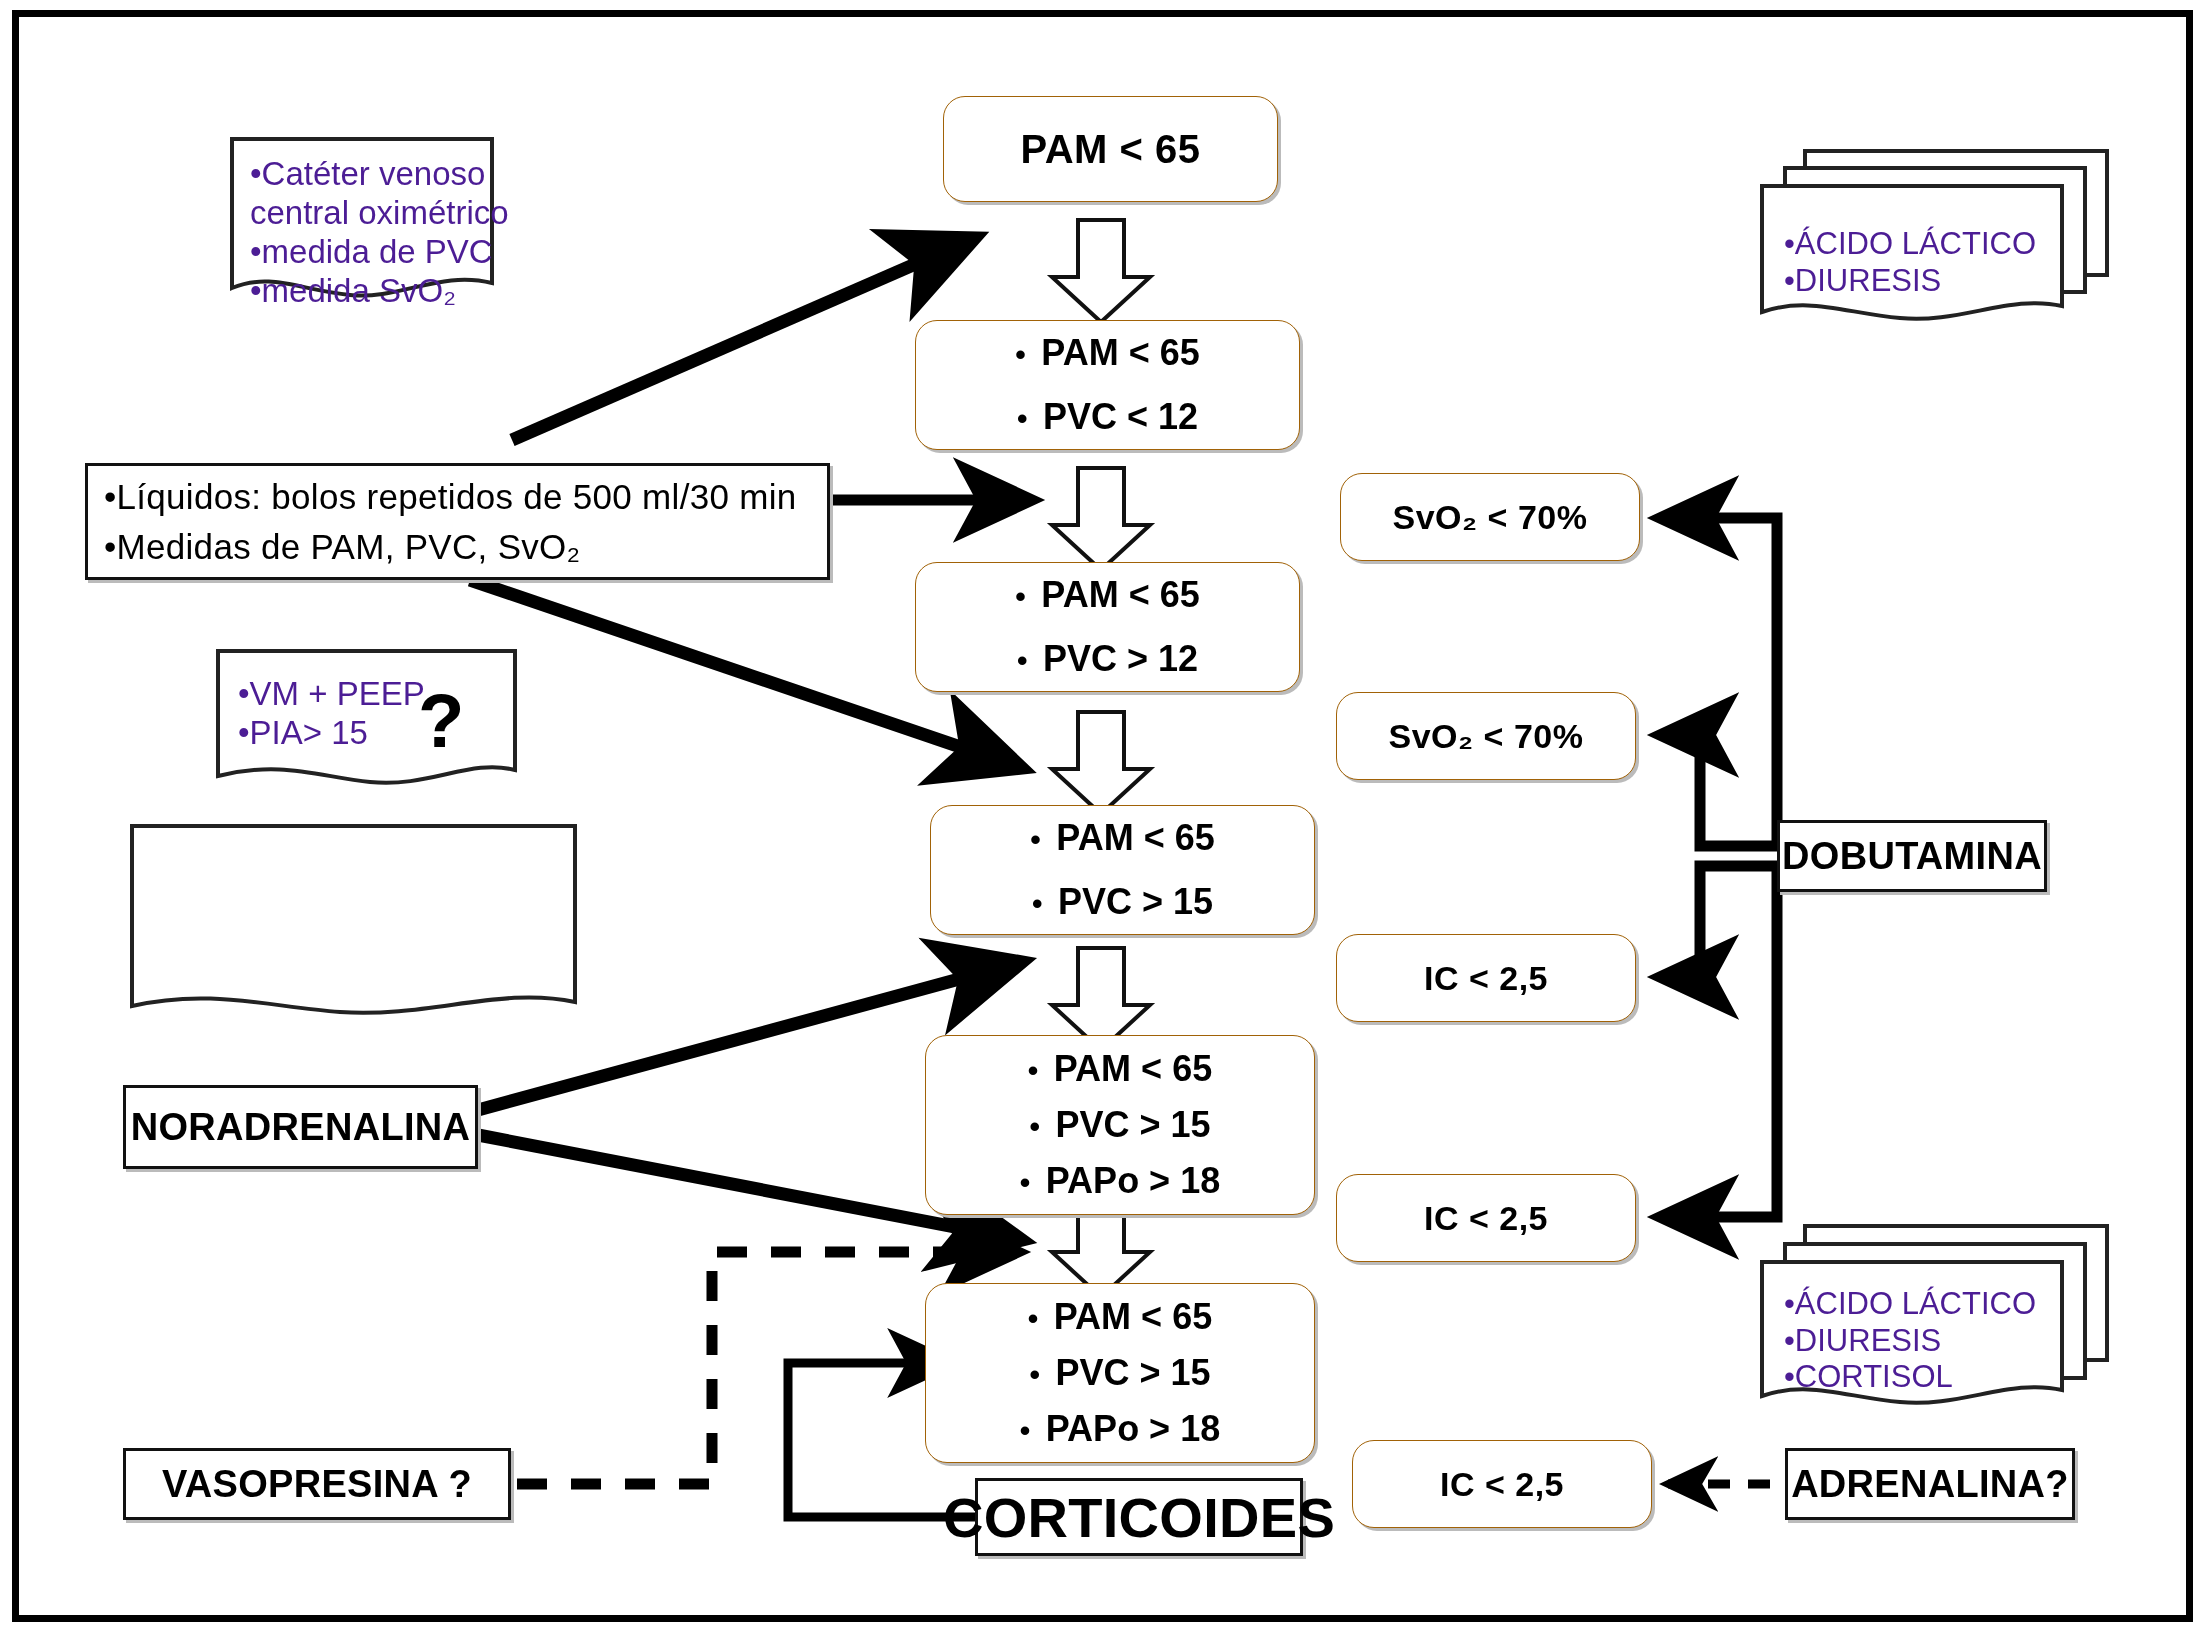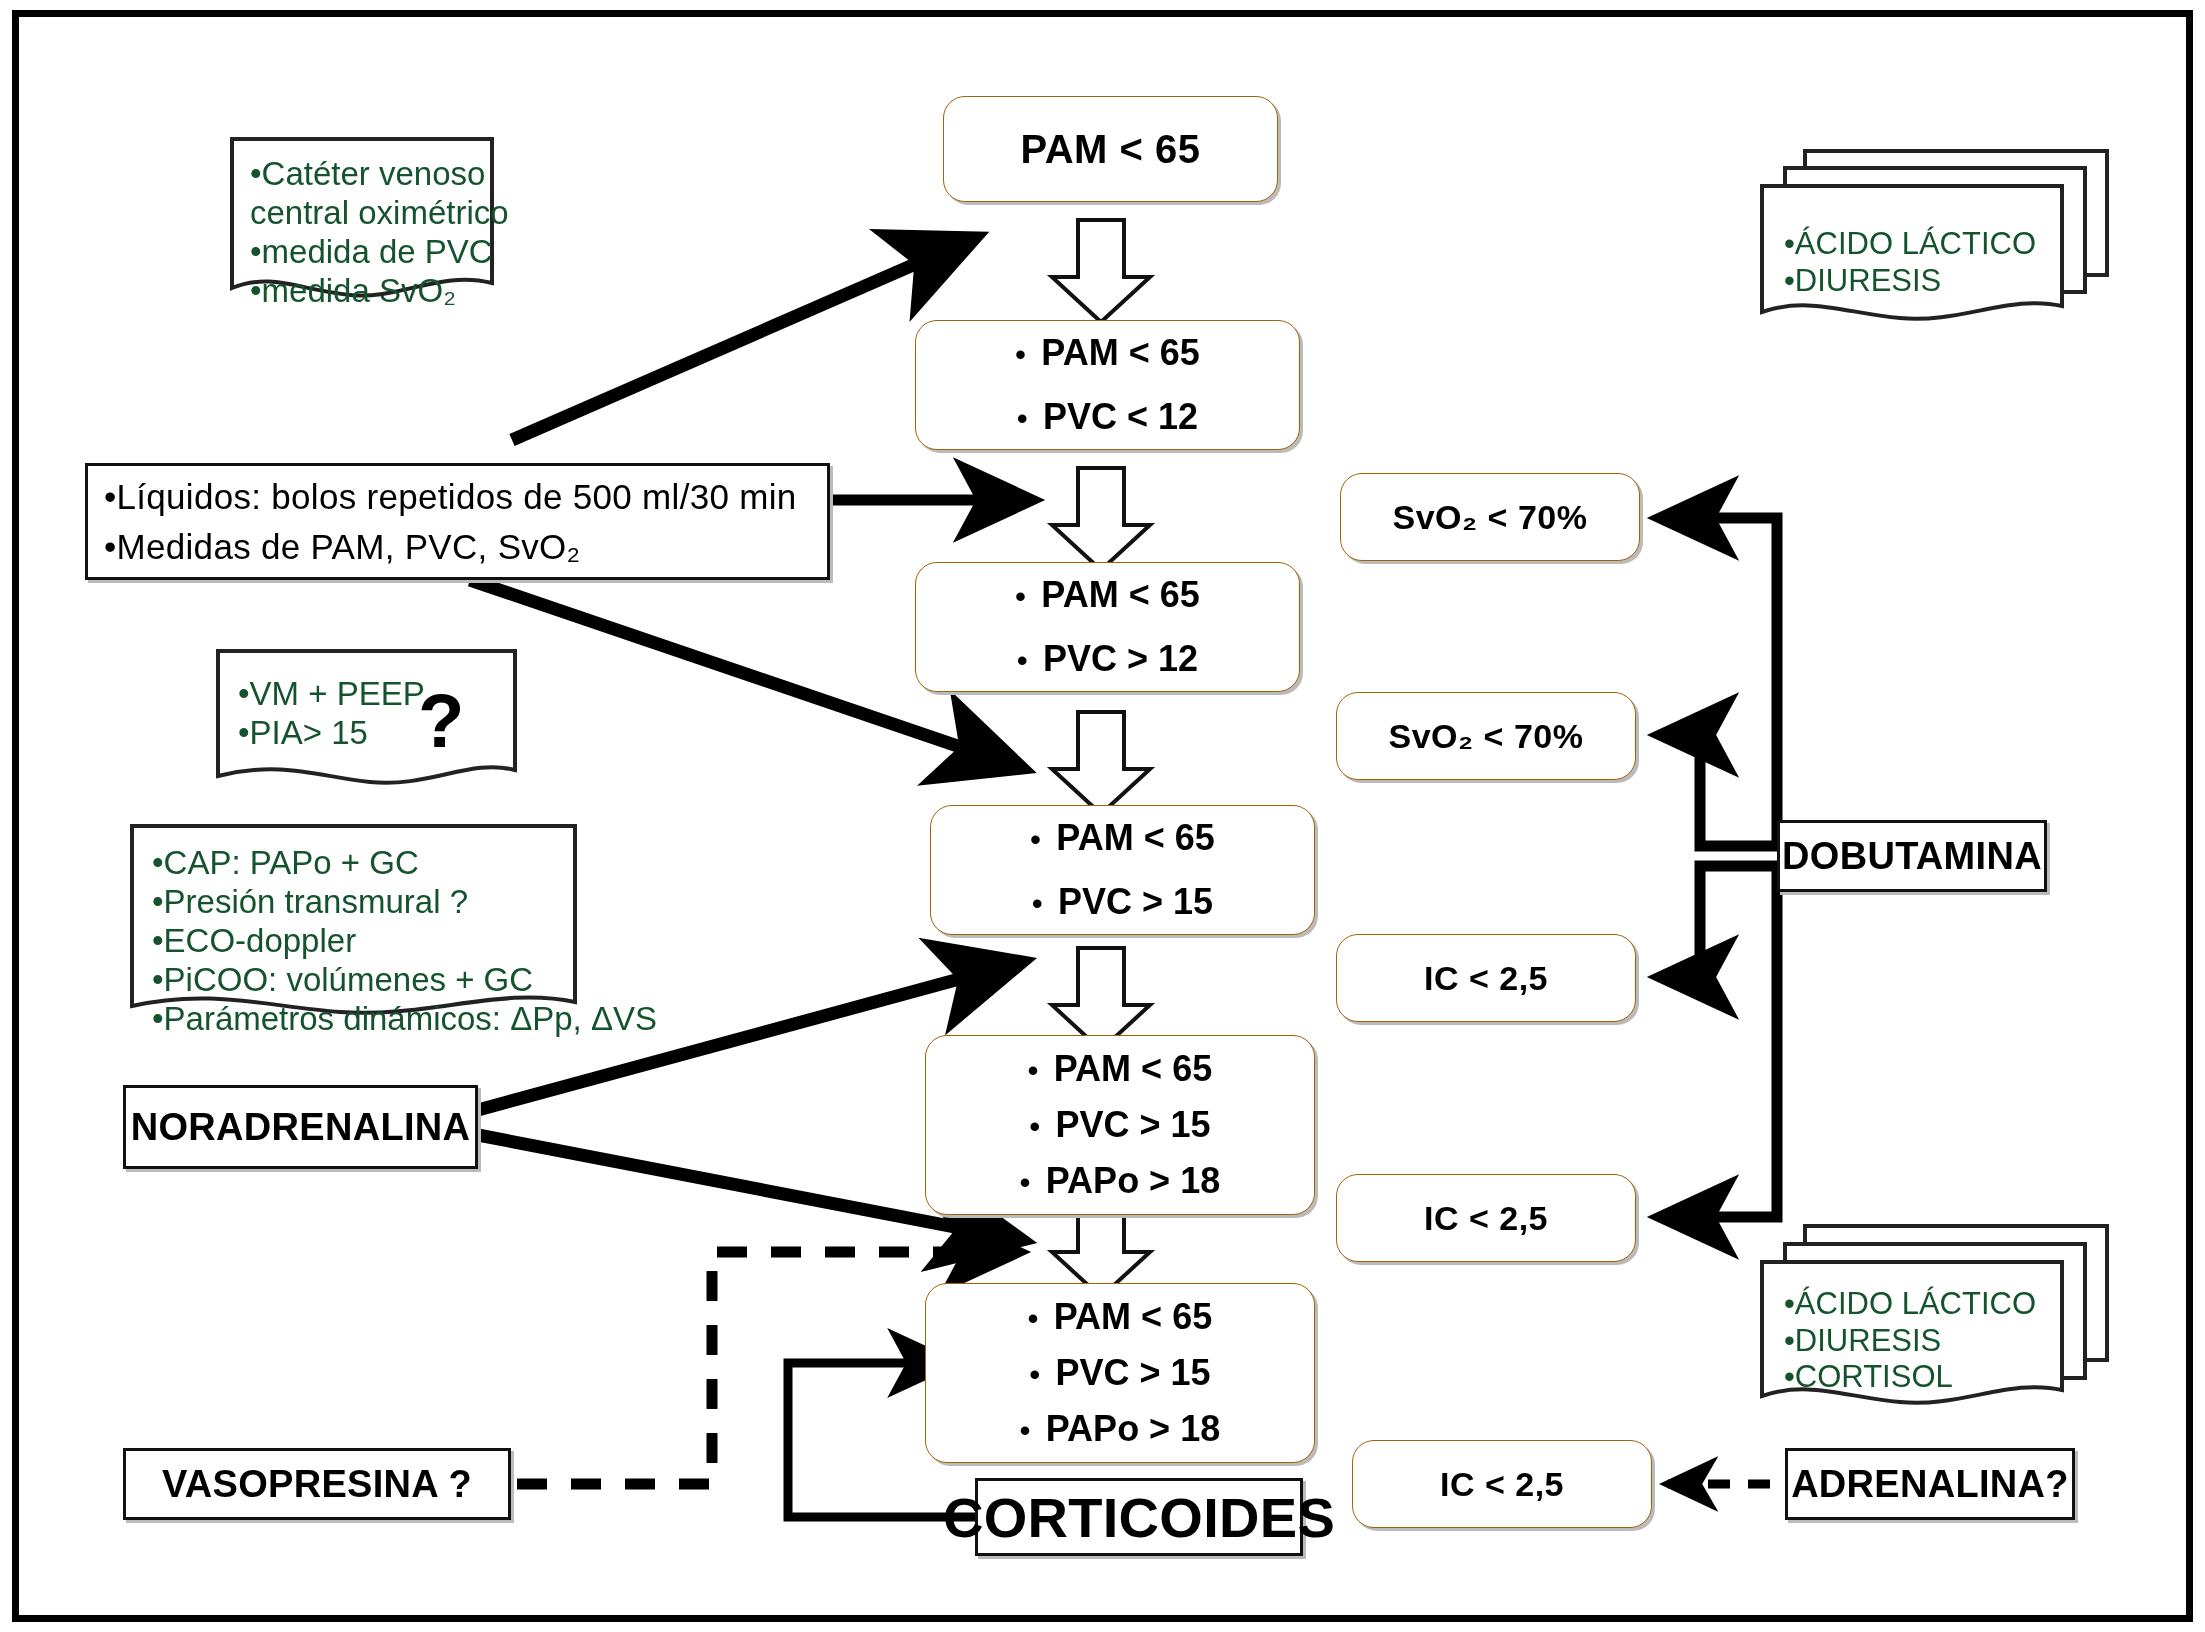--- a/index.html
+++ b/index.html
@@ -91,21 +91,21 @@
     white-space: nowrap;
   }
 
   
   .note {
     position: absolute;
     box-sizing: border-box;
   }
   .note .txt {
     position: absolute;
-    color: #14532d;
+    color: #4c1d95;
   }
   .note .txt .line {
     white-space: nowrap;
     line-height: 1.18;
   }
   .note-plain .line { font-size: 33px; }
   .note-caps  .line { font-size: 31px; }
   .qmark {
     position: absolute;
     font-size: 76px;
@@ -202,29 +202,20 @@
   </div>
 
   <div class="note note-plain" style="left:218px; top:651px; width:300px; height:130px;">
     <div class="txt" style="left:20px; top:24px;">
       <div class="line">•VM + PEEP</div>
       <div class="line">•PIA&gt; 15</div>
     </div>
     <div class="qmark" style="left:200px; top:32px;">?</div>
   </div>
 
-  <div class="note note-plain" style="left:132px; top:826px; width:450px; height:190px;">
-    <div class="txt" style="left:20px; top:18px;">
-      <div class="line">•CAP: PAPo + GC</div>
-      <div class="line">•Presión transmural ?</div>
-      <div class="line">•ECO-doppler</div>
-      <div class="line">•PiCOO: volúmenes + GC</div>
-      <div class="line">•Parámetros dinámicos: ΔPp, ΔVS</div>
-    </div>
-  </div>
 
   <div class="note note-caps" style="left:1762px; top:186px; width:305px; height:130px;">
     <div class="txt" style="left:22px; top:40px;">
       <div class="line">•ÁCIDO LÁCTICO</div>
       <div class="line">•DIURESIS</div>
     </div>
   </div>
 
   <div class="note note-caps" style="left:1762px; top:1262px; width:305px; height:140px;">
     <div class="txt" style="left:22px; top:24px;">

